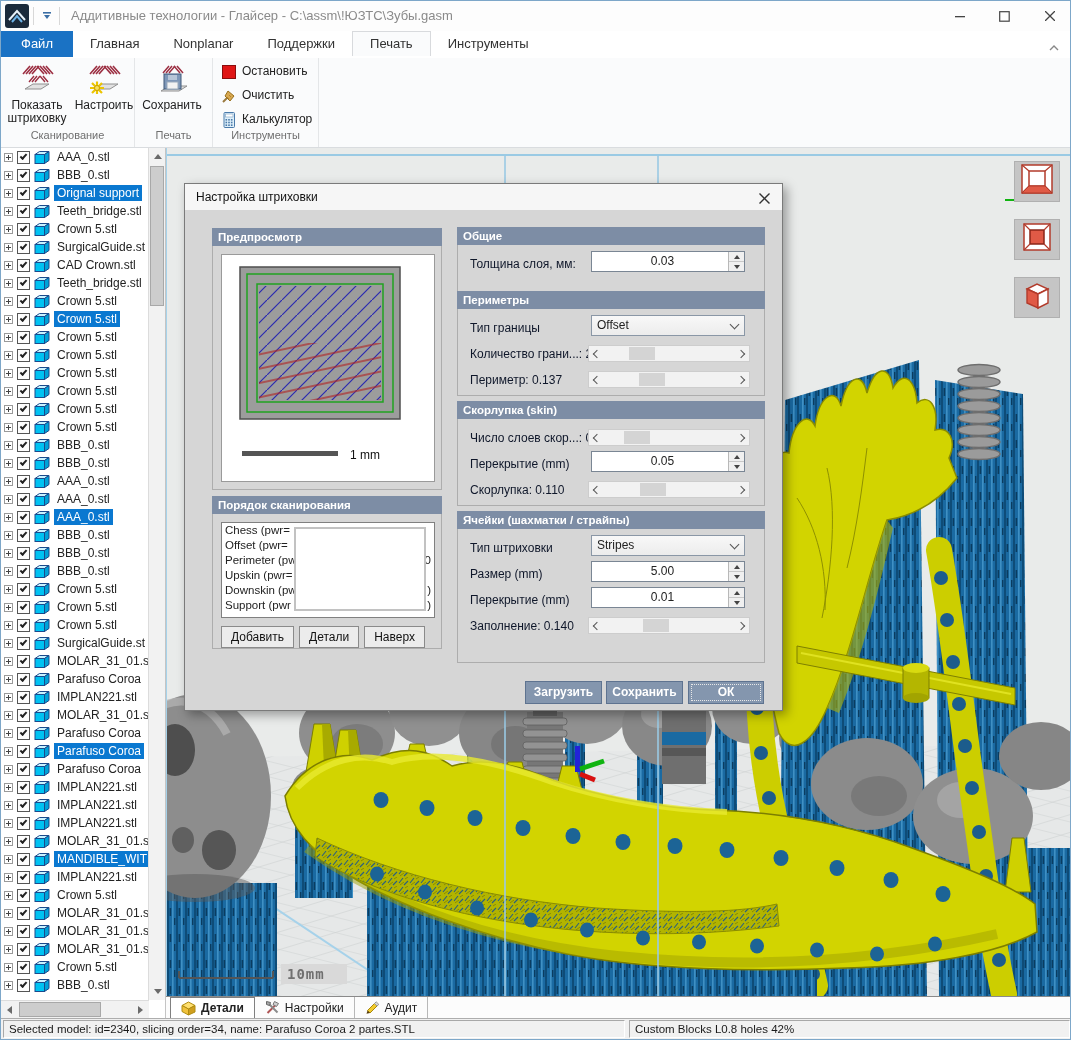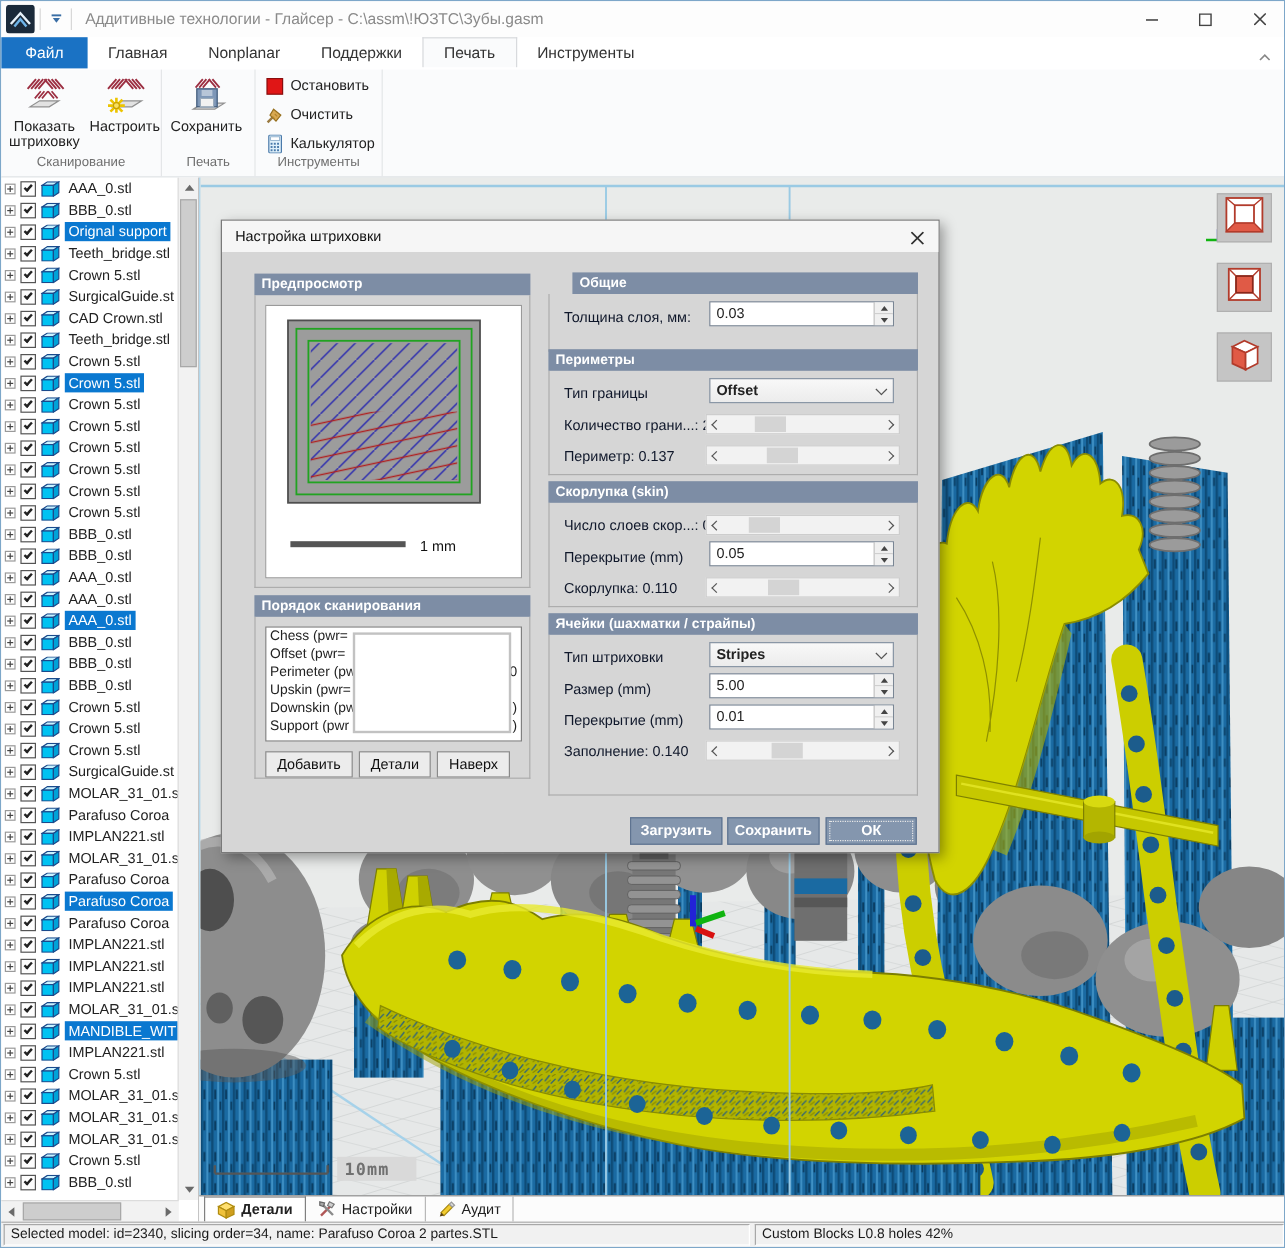--- a/index.html
+++ b/index.html
@@ -75,24 +75,24 @@
   .pv-panel{position:absolute;left:8px;top:8px;width:214px;height:228px;background:#fff;border:1px solid #9a9a9a;}
   .scan-list{position:absolute;left:8px;top:8px;width:214px;height:96px;background:#fff;border:1px solid #808080;overflow:hidden;}
   .scan-row{display:flex;font-size:11.5px;line-height:15px;padding:0 3px;}
   .scan-row .rt{margin-left:auto;}
   .scan-overlay{position:absolute;left:72px;top:4px;width:132px;height:84px;background:#fff;border:2px solid #c2c2c2;}
   .scan-btns{position:absolute;left:8px;top:112px;display:flex;gap:5px;}
   .sbtn{height:22px;background:#ececec;border:1px solid #8a8a8a;font-size:12px;padding:0 9px;line-height:20px;color:#111;font-family:"Liberation Sans",sans-serif;}
   .drow{position:relative;height:26px;margin:0 10px 0 12px;}
   .drow .dlabel{position:absolute;left:0;top:6px;font-size:12px;color:#0f172a;white-space:nowrap;}
   .combo{left:121px;width:154px;height:21px;background:linear-gradient(#f8f8f8,#ececec);border:1px solid #8a97a6;position:absolute;}
-  .combo .cval{display:block;font-size:12px;line-height:19px;padding-left:5px;font-weight:bold;}
+  .combo .cval{display:block;font-size:12px;line-height:19px;padding-left:5px;}
   .combo .cchev{position:absolute;right:6px;top:5px;width:7px;height:7px;border-left:1.6px solid #555;border-bottom:1.6px solid #555;transform:rotate(-45deg);}
   .spin{left:121px;width:154px;height:21px;background:#fff;border:1px solid #7a8694;display:flex;position:absolute;}
-  .spin .sval{flex:1;font-size:12px;line-height:19px;padding-left:5px;}
+  .spin .sval{flex:1;font-size:12px;line-height:19px;padding-left:5px;text-align:center;}
   .spin .sud{width:16px;border-left:1px solid #b8b8b8;display:flex;flex-direction:column;}
   .spin .sud div{flex:1;background:#f0f0f0;display:flex;align-items:center;justify-content:center;}
   .spin .sud div:first-child{border-bottom:1px solid #c8c8c8;}
   .tri-up{width:0;height:0;border-left:3.5px solid transparent;border-right:3.5px solid transparent;border-bottom:4px solid #444;}
   .tri-down{width:0;height:0;border-left:3.5px solid transparent;border-right:3.5px solid transparent;border-top:4px solid #444;}
   .hslider{left:118px;width:162px;height:17px;background:#f2f2f2;border:1px solid #cdcdcd;display:flex;position:absolute;top:4px;}
   .sl-end{width:14px;display:flex;align-items:center;justify-content:center;}
   .chev{width:6px;height:6px;border-left:1.8px solid #555;border-bottom:1.8px solid #555;}
   .chev.l{transform:rotate(45deg);margin-left:2px;}
   .chev.r{transform:rotate(-135deg);margin-right:2px;}
@@ -1294,21 +1294,21 @@
         </div>
         <div class="scan-btns" id="scanBtns">
             <button class="sbtn">Добавить</button>
             <button class="sbtn">Детали</button>
             <button class="sbtn">Наверх</button>
           </div>
       </div>
     </div>
 
     <div id="dlgGroups">
-        <div class="dgroup" style="left: 272px; top: 43px; width: 308px; height: 66px; padding-left: 20px;">
+        <div class="dgroup" style="left: 272px; top: 43px; width: 308px; height: 66px;">
           <div class="dgh">Общие</div>
           <div class="dgb">
             <div class="drow" style="margin-top: 6px;">
               <span class="dlabel">Толщина слоя, мм:</span>
               <div class="spin">
                 <span class="sval">0.03</span>
                 <span class="sud">
                   <div>
                     <i class="tri-up"></i>
                   </div>

